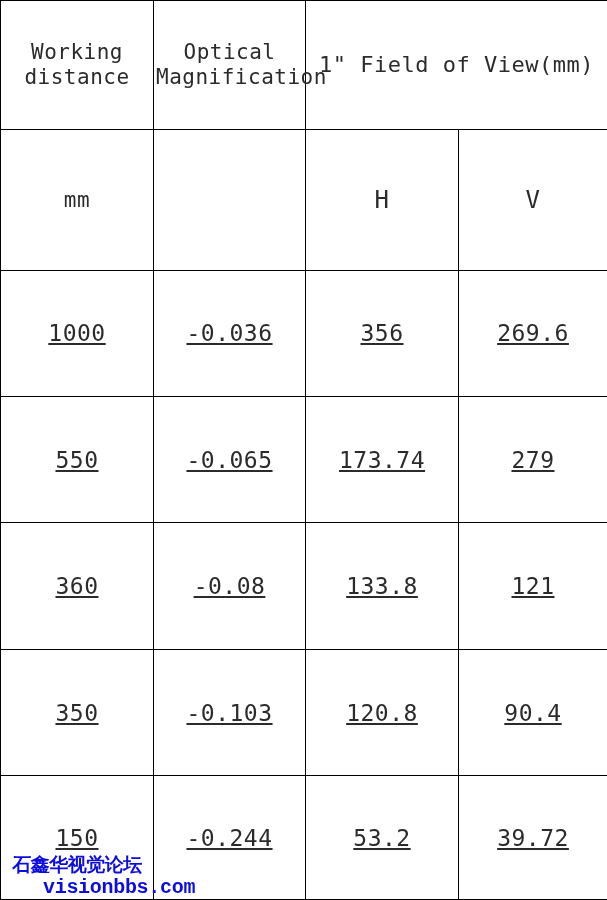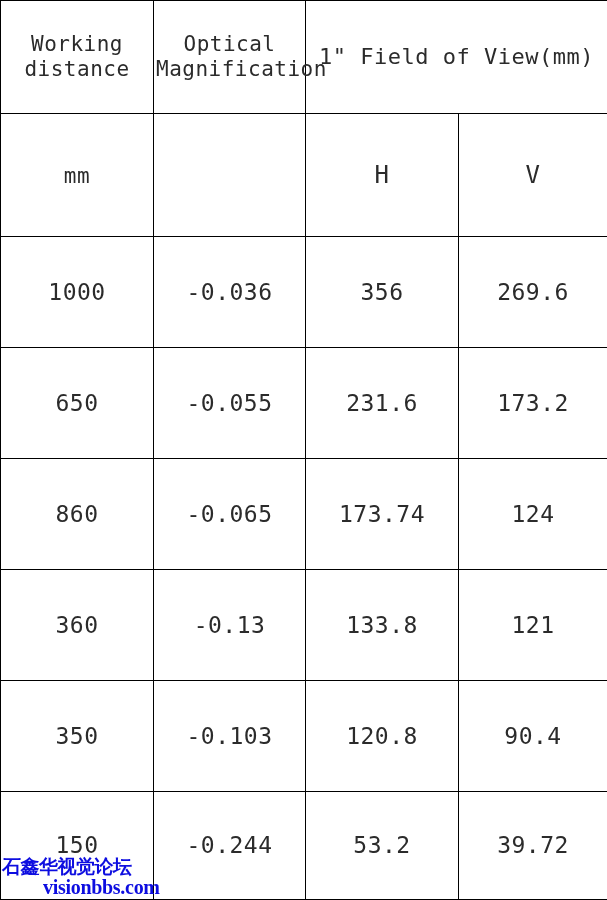--- a/index.html
+++ b/index.html
@@ -56,20 +56,21 @@
   }
 
   tr.header-units td {
     height: 100px;
     font-size: 22px;
   }
 
   tr.data-row td {
     height: 90px;
     font-size: 23px;
+    text-decoration: underline;
   }
 
   tr.data-row.last-row td {
     height: 88px;
   }
 
   .hdr-line {
     display: block;
     white-space: nowrap;
     text-align: center;
@@ -92,24 +93,24 @@
     color: transparent;
   }
 
   
   #watermark {
     position: absolute;
     left: 2px;
     bottom: 2px;
     width: 150px;
     pointer-events: none;
-    font-family: Liberation Serif, serif;
+    font-family: Liberation Mono, monospace;
     font-weight: bold;
     line-height: 1.05;
-    text-align: left;
+    text-align: center;
     z-index: 5;
   }
 
   #watermark .wm-cn {
     display: block;
     font-size: 19px;
     letter-spacing: -0.5px;
     white-space: nowrap;
   }
 
@@ -165,37 +166,31 @@
       </tr>
 
       <tr class="data-row">
         <td>1000</td>
         <td>-0.036</td>
         <td>356</td>
         <td>269.6</td>
       </tr>
 
 
-      <tr class="data-row">
-        <td>650</td>
-        <td>-0.055</td>
-        <td>231.6</td>
-        <td>173.2</td>
-      </tr>
-
-      <tr class="data-row">
-        <td>860</td>
+
+      <tr class="data-row">
+        <td>550</td>
         <td>-0.065</td>
         <td>173.74</td>
-        <td>124</td>
+        <td>279</td>
       </tr>
 
       <tr class="data-row">
         <td>360</td>
-        <td>-0.13</td>
+        <td>-0.08</td>
         <td>133.8</td>
         <td>121</td>
       </tr>
 
       <tr class="data-row">
         <td>350</td>
         <td>-0.103</td>
         <td>120.8</td>
         <td>90.4</td>
       </tr>

